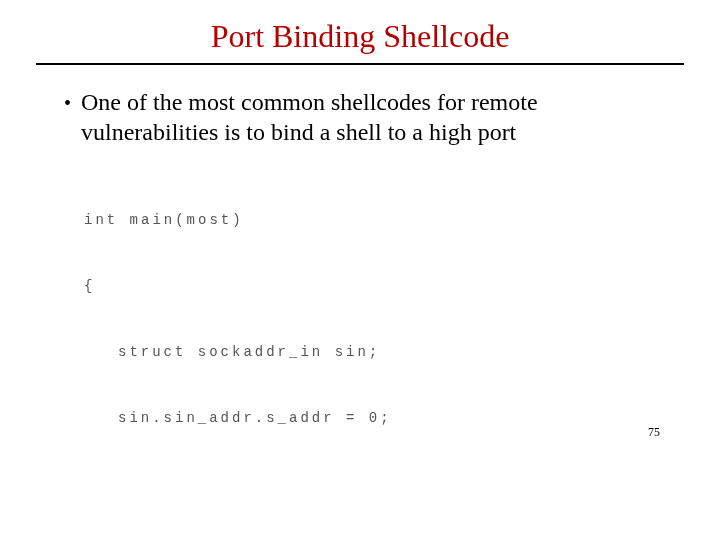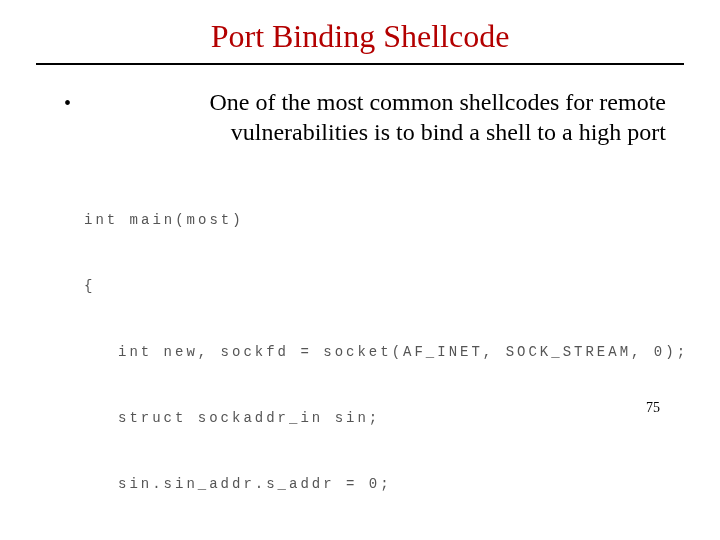--- a/index.html
+++ b/index.html
@@ -30,37 +30,36 @@
     font-size: 20px;
     line-height: 28px;
     color: #000;
     flex: 0 0 auto;
     padding-top: 2px;
   }
   .bullet-text {
     font-size: 24px;
     line-height: 30px;
     color: #000;
-    text-align: right;
   }
   .code-block {
     margin: 18px 70px 0 84px;
     font-family: "Courier New", Courier, monospace;
     font-size: 14px;
     line-height: 22px;
     letter-spacing: 3px;
     color: #555;
     white-space: pre;
   }
   .code-line.indent1 { padding-left: 34px; }
   .page-num {
     position: absolute;
     right: 60px;
-    bottom: 40px;
-    font-size: 14px;
+    bottom: 16px;
+    font-size: 12px;
     color: #000;
   }
 </style>
 </head>
 <body>
 
 <div class="slide">
 
   <div class="title">Port Binding Shellcode</div>
 
@@ -69,21 +68,20 @@
   <div class="bullets">
     <div class="bullet-row">
       <span class="bullet-dot">•</span>
       <span class="bullet-text">One of the most common shellcodes for remote vulnerabilities is to bind a shell to a high port</span>
     </div>
   </div>
 
   <div class="code-block">
     <div class="code-line">int main(most)</div>
     <div class="code-line">{</div>
-    <div class="code-line indent1">int new, sockfd = socket(AF_INET, SOCK_STREAM, 0);</div>
     <div class="code-line indent1">struct sockaddr_in sin;</div>
     <div class="code-line indent1">sin.sin_addr.s_addr = 0;</div>
     
     
     
     
     
     
     
     

